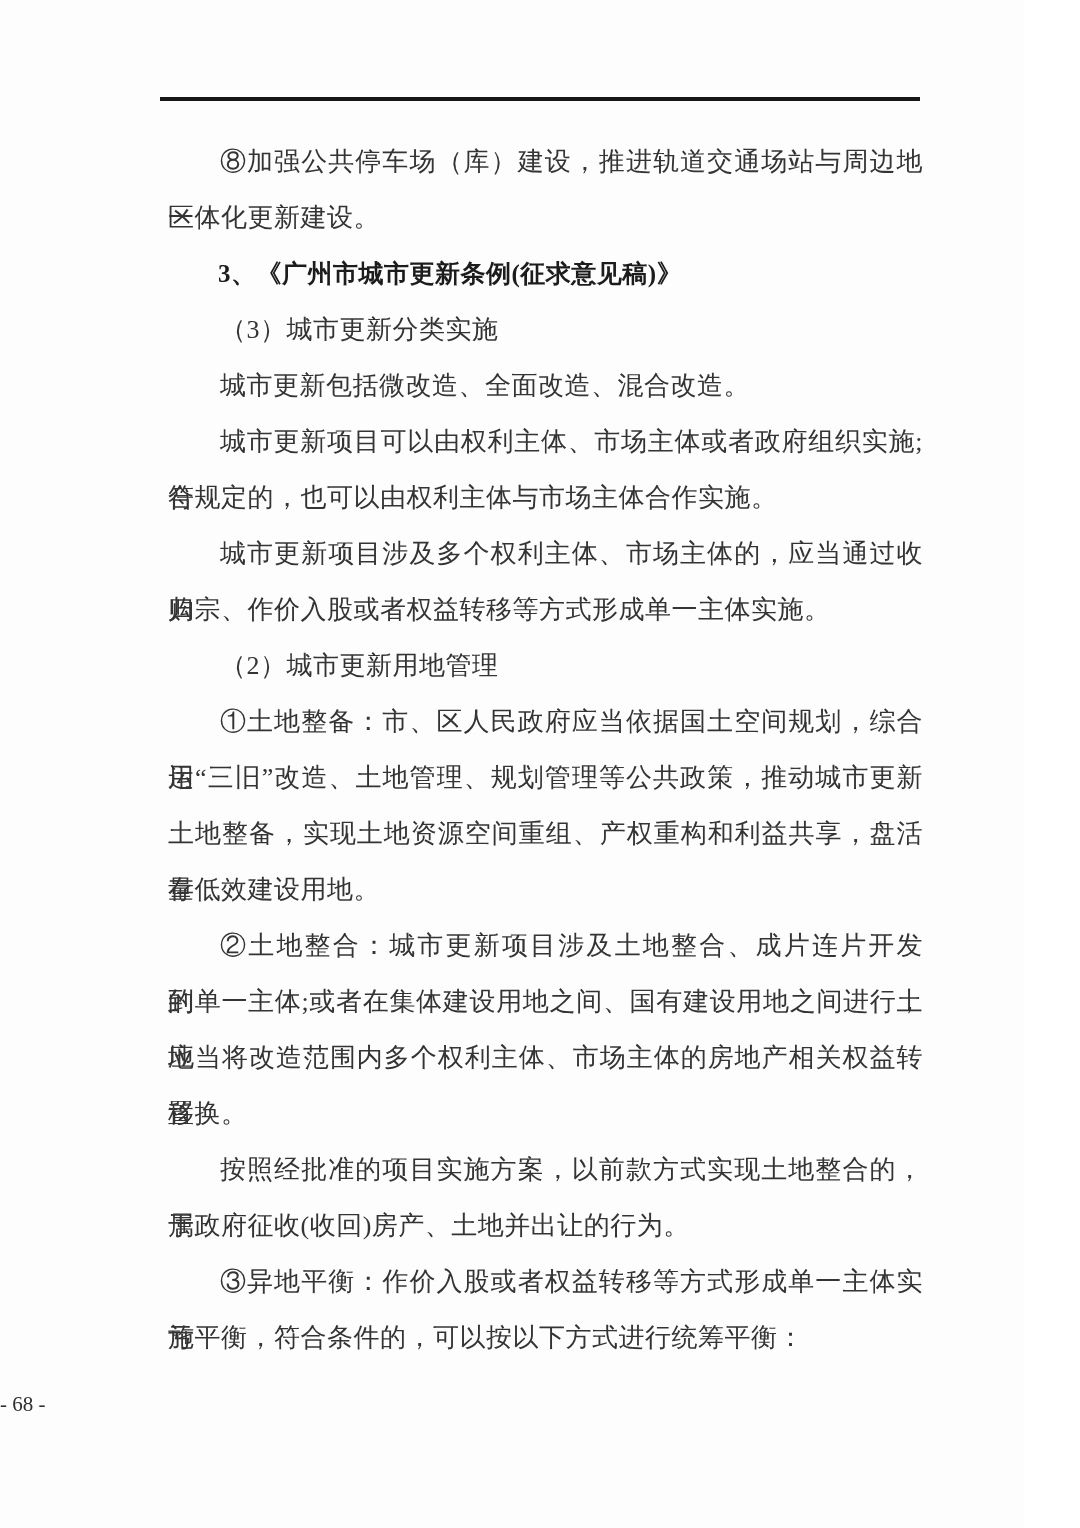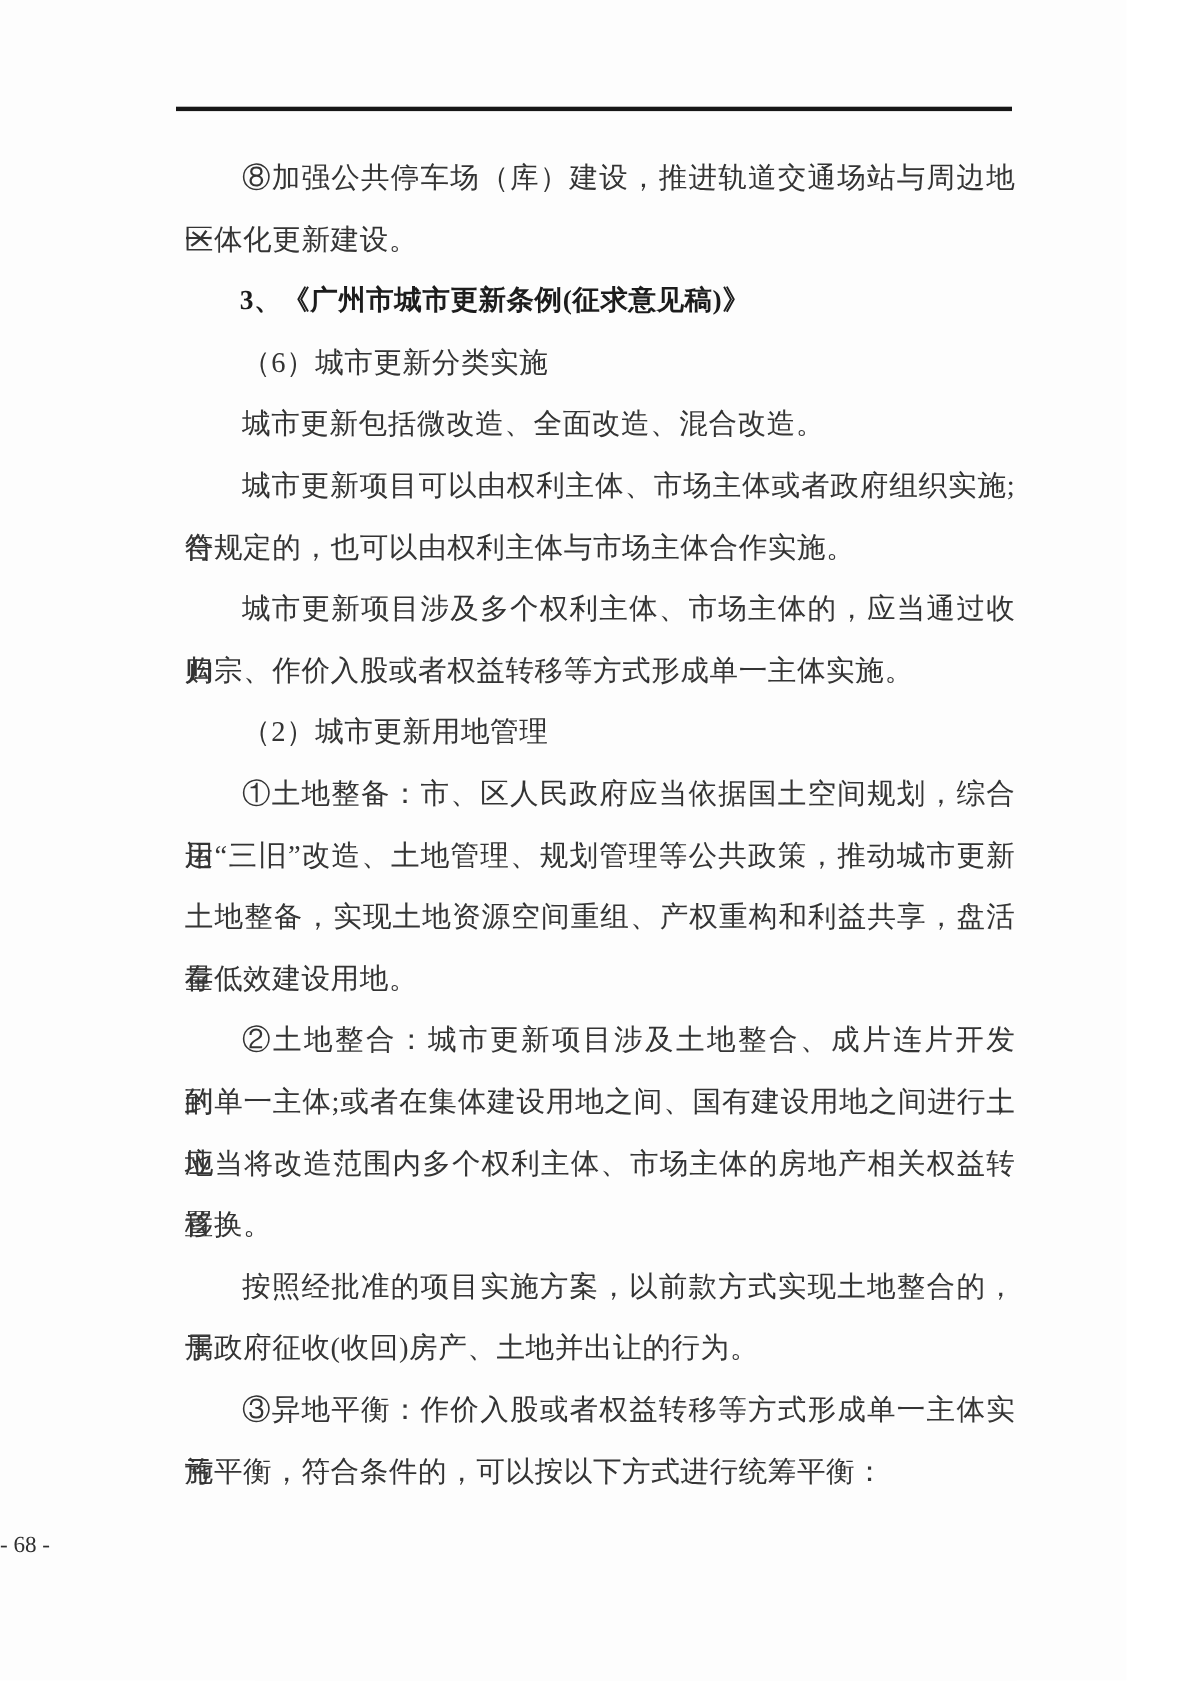--- a/index.html
+++ b/index.html
@@ -64,21 +64,21 @@
 <body>
 
 <div class="page">
 
   <div class="top-rule"></div>
 
   <div class="content">
     <div class="line indent just">⑧加强公共停车场（库）建设，推进轨道交通场站与周边地区</div>
     <div class="line">一体化更新建设。</div>
     <div class="line heading">3、《广州市城市更新条例(征求意见稿)》</div>
-    <div class="line indent">（6）城市更新分类实施</div>
+    <div class="line indent">（3）城市更新分类实施</div>
     <div class="line indent">城市更新包括微改造、全面改造、混合改造。</div>
     <div class="line indent just">城市更新项目可以由权利主体、市场主体或者政府组织实施;符</div>
     <div class="line">合规定的，也可以由权利主体与市场主体合作实施。</div>
     <div class="line indent just">城市更新项目涉及多个权利主体、市场主体的，应当通过收购</div>
     <div class="line">归宗、作价入股或者权益转移等方式形成单一主体实施。</div>
     <div class="line indent">（2）城市更新用地管理</div>
     <div class="line indent just">①土地整备：市、区人民政府应当依据国土空间规划，综合运</div>
     <div class="line just">用“三旧”改造、土地管理、规划管理等公共政策，推动城市更新</div>
     <div class="line just">土地整备，实现土地资源空间重组、产权重构和利益共享，盘活存</div>
     <div class="line">量低效建设用地。</div>

